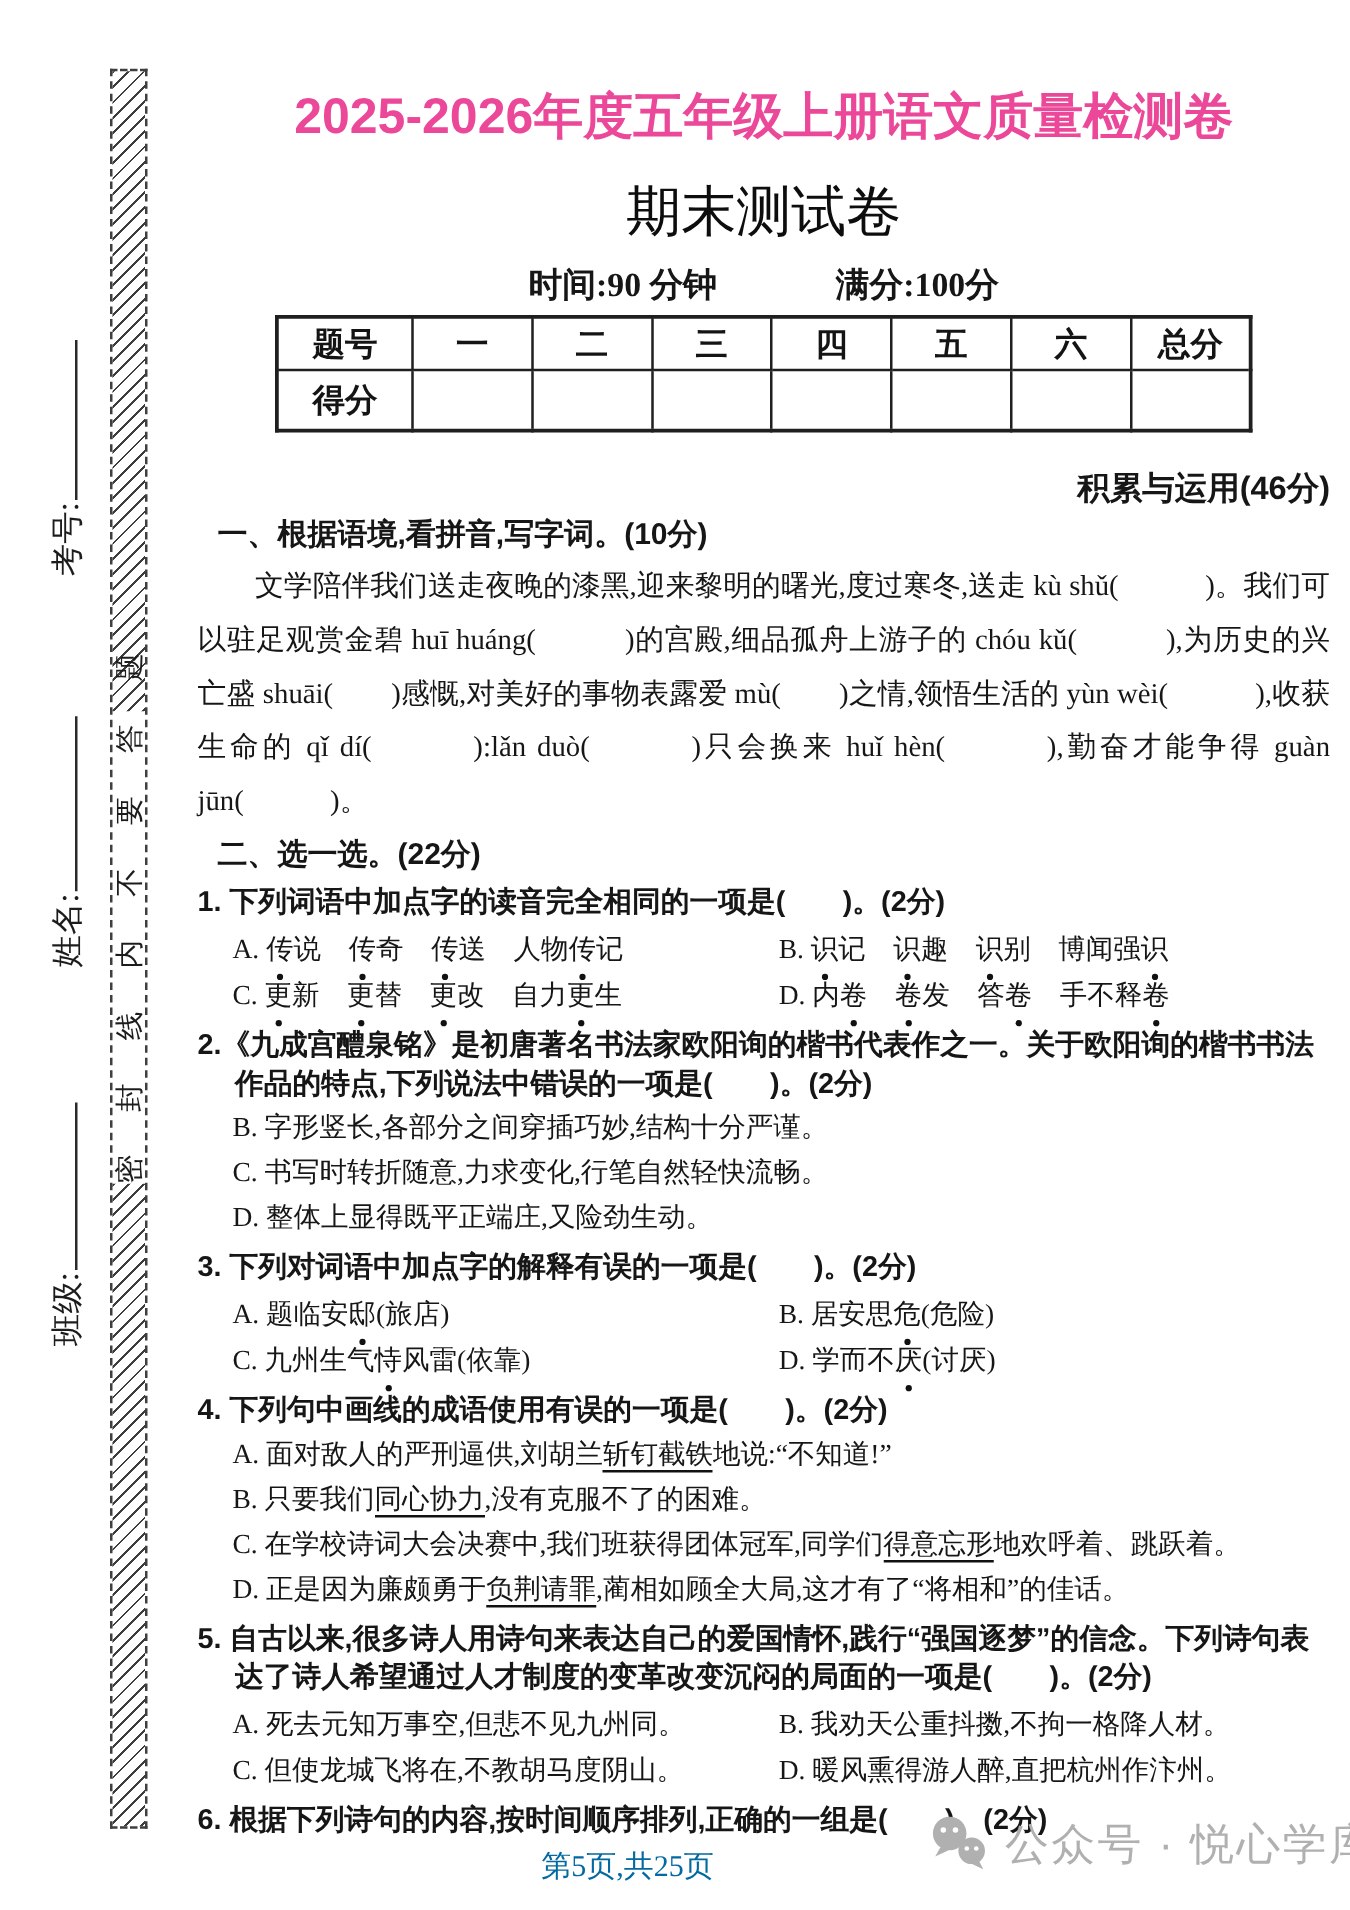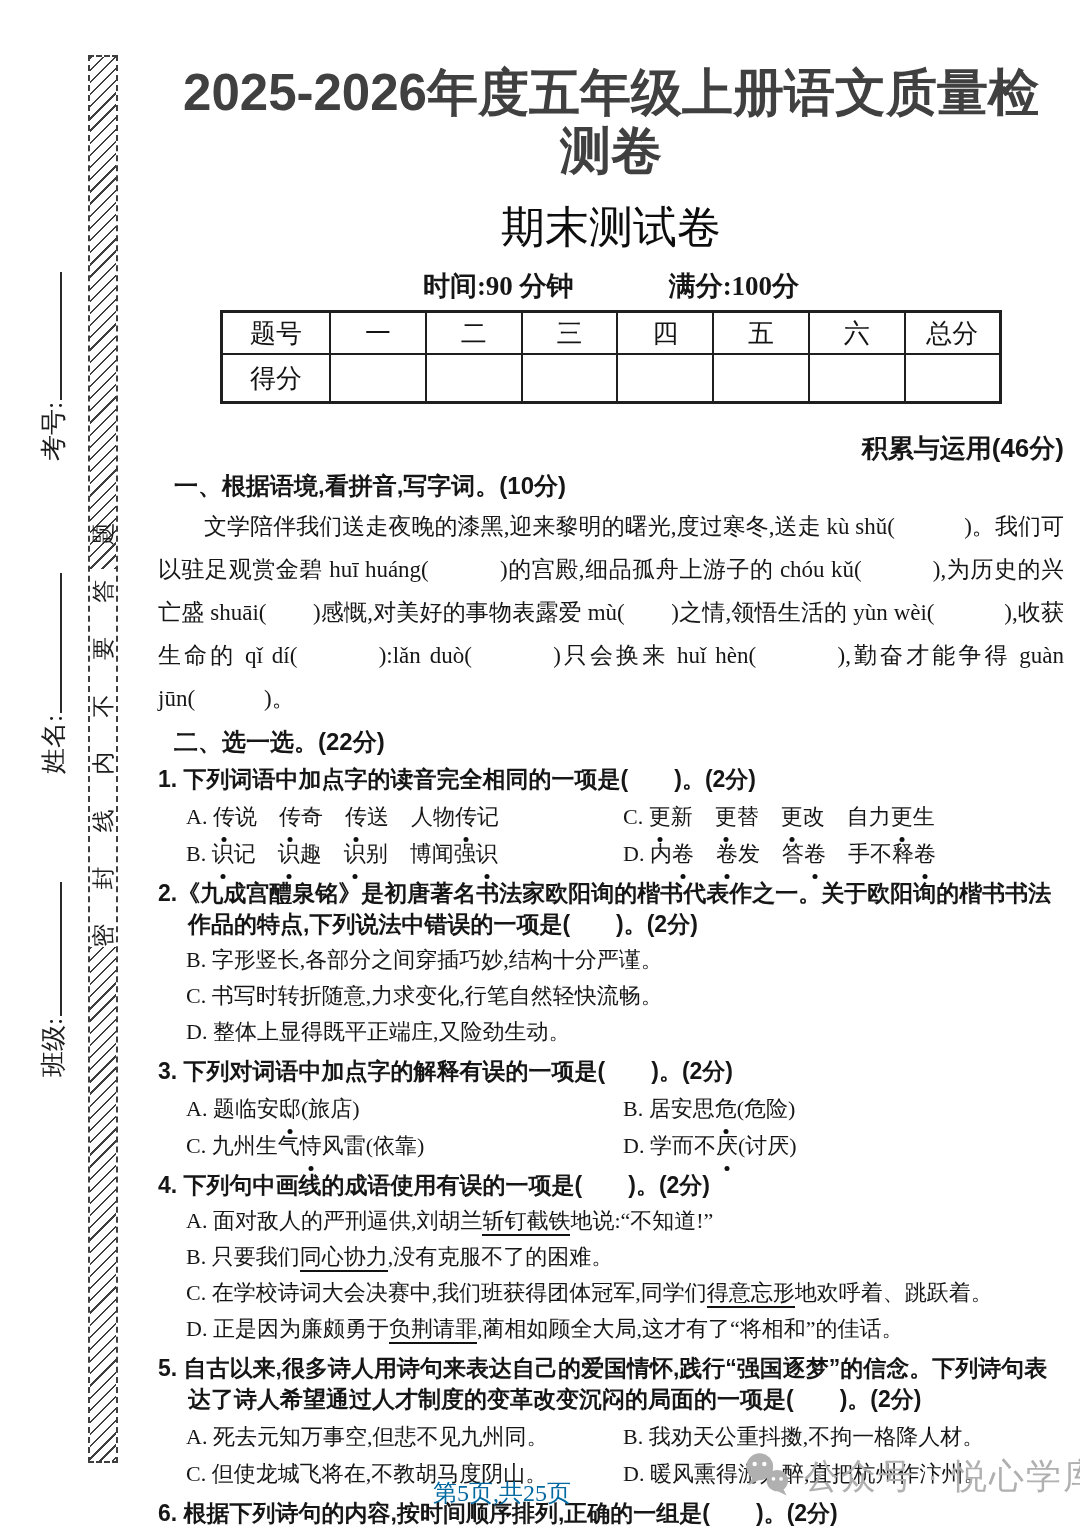--- a/index.html
+++ b/index.html
@@ -40,35 +40,36 @@
   .seal-text{
     position:absolute;left:50%;top:50%;width:378px;height:26px;line-height:26px;
     transform:translate(-50%,-50%) rotate(-90deg);
     text-align:center;font-size:23px;letter-spacing:14px;
     font-family:"Liberation Sans","DejaVu Sans",sans-serif;color:#1c1c1c;white-space:nowrap;
   }
 
   
   .main{position:absolute;left:158px;top:0;width:906px;}
   .title{
-    margin:64px 0 0;text-align:center;font-size:51px;line-height:58px;
-    font-family:"Liberation Sans","DejaVu Sans",sans-serif;font-weight:900;color:#404040;
+    margin:64px 0 0;text-align:center;font-size:40px;line-height:58px;
+    font-family:"Liberation Sans","DejaVu Sans",sans-serif;font-weight:900;color:#ec4899;
   }
   .subtitle{
     margin:22px 0 0;text-align:center;font-size:44px;line-height:52px;
     font-weight:400;color:#0d0d0d;
   }
   .meta{
     margin:16px 0 0;display:flex;justify-content:center;gap:95px;
     font-size:27px;line-height:32px;font-weight:700;
   }
 
   table.score-table{
     border-collapse:collapse;table-layout:fixed;width:782px;margin:8px auto 0;
     border:3px solid #1f1f1f;
+    font-weight:bold;
   }
   table.score-table td{
     border:2px solid #1f1f1f;text-align:center;font-size:26px;color:#141414;padding:0;
   }
   tr.r1 td{height:40px;}
   tr.r2 td{height:46px;}
   td.c0{width:106px;}
 
   .section-title{
     margin:28px 0 0;text-align:right;font-size:26px;line-height:32px;font-weight:700;
@@ -178,22 +179,22 @@
 
     <div class="part-heading">一、根据语境,看拼音,写字词。(10分)</div>
     <p class="para">文学陪伴我们送走夜晚的漆黑,迎来黎明的曙光,度过寒冬,送走 kù shǔ(　　　)。我们可以驻足观赏金碧 huī huáng(　　　)的宫殿,细品孤舟上游子的 chóu kǔ(　　　),为历史的兴亡盛 shuāi(　　)感慨,对美好的事物表露爱 mù(　　)之情,领悟生活的 yùn wèi(　　　),收获生命的 qǐ dí(　　　):lǎn duò(　　　)只会换来 huǐ hèn(　　　),勤奋才能争得 guàn jūn(　　　)。</p>
 
     <div class="part-heading">二、选一选。(22分)</div>
 
     <div>
       <div class="stem">1. 下列词语中加点字的读音完全相同的一项是(　　)。(2分)</div>
       <div class="opts2">
         <div class="opt">A. <span class="em-dot">传</span>说　<span class="em-dot">传</span>奇　<span class="em-dot">传</span>送　人物<span class="em-dot">传</span>记</div>
+        <div class="opt">B. <span class="em-dot">识</span>记　<span class="em-dot">识</span>趣　<span class="em-dot">识</span>别　博闻强<span class="em-dot">识</span></div>
         <div class="opt">C. <span class="em-dot">更</span>新　<span class="em-dot">更</span>替　<span class="em-dot">更</span>改　自力<span class="em-dot">更</span>生</div>
-        <div class="opt">B. <span class="em-dot">识</span>记　<span class="em-dot">识</span>趣　<span class="em-dot">识</span>别　博闻强<span class="em-dot">识</span></div>
         <div class="opt">D. 内<span class="em-dot">卷</span>　<span class="em-dot">卷</span>发　答<span class="em-dot">卷</span>　手不释<span class="em-dot">卷</span></div>
       </div>
     </div>
 
     <div>
       <div class="stem">2.《九成宫醴泉铭》是初唐著名书法家欧阳询的楷书代表作之一。关于欧阳询的楷书书法作品的特点,下列说法中错误的一项是(　　)。(2分)</div>
       <div class="optrows">
         <div class="opt">B. 字形竖长,各部分之间穿插巧妙,结构十分严谨。</div>
         <div class="opt">C. 书写时转折随意,力求变化,行笔自然轻快流畅。</div>
         <div class="opt">D. 整体上显得既平正端庄,又险劲生动。</div>

